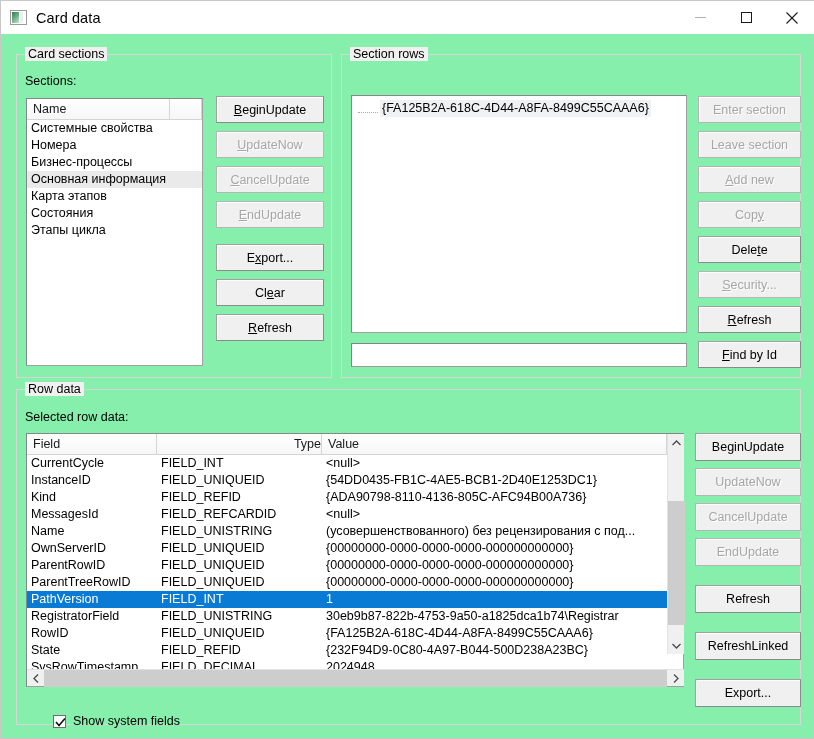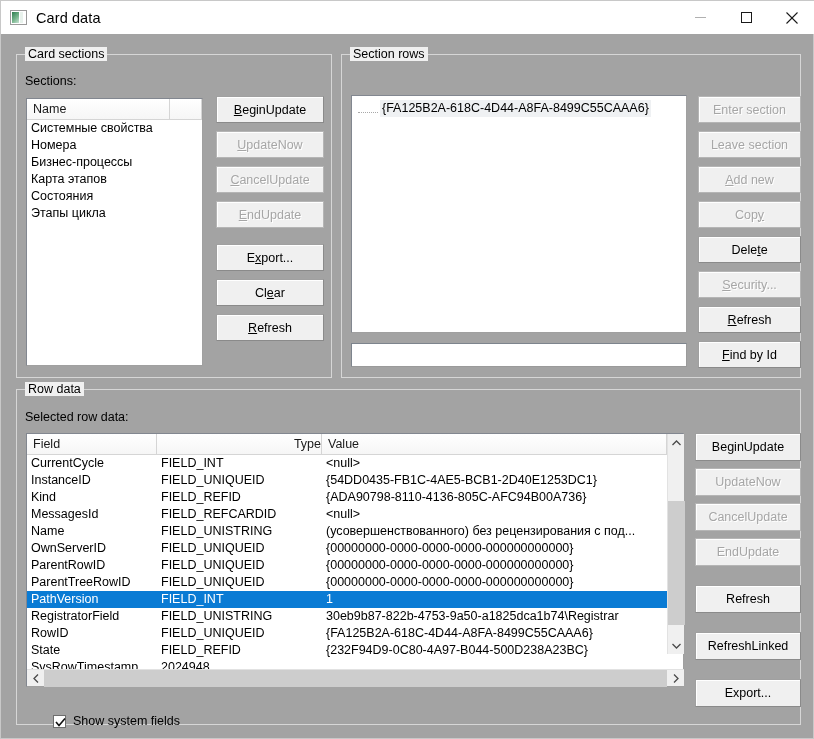--- a/index.html
+++ b/index.html
@@ -7,21 +7,21 @@
     margin: 0; padding: 0;
     width: 814px; height: 739px;
     overflow: hidden;
     font-family: "Liberation Sans", sans-serif;
     font-size: 12px;
     background: #ffffff;
   }
   .window {
     position: relative;
     width: 814px; height: 739px;
-    background: #a3a3a3;
+    background: #86efac;
     border: 1px solid #c8c8c8;
   }
   
   .titlebar {
     position: absolute; left: 0; top: 0; width: 814px; height: 33px;
     background: #ffffff;
     display: flex; align-items: center;
   }
   .app-icon {
     width: 17px; height: 15px; margin-left: 9px; margin-right: 9px;
@@ -198,20 +198,21 @@
 
   <div class="listbox" style="left:25px; top:97px; width:177px; height:268px;">
     <div class="lv-header">
       <div class="col" style="width:143px;">Name</div>
       <div class="col" style="width:32px;"></div>
     </div>
     <div class="lv-rows" id="sections-rows">
         <div class="sections-row"><span>Системные свойства</span></div>
         <div class="sections-row"><span>Номера</span></div>
         <div class="sections-row"><span>Бизнес-процессы</span></div>
+        <div class="sections-row softsel"><span>Основная информация</span></div>
         <div class="sections-row"><span>Карта этапов</span></div>
         <div class="sections-row"><span>Состояния</span></div>
         <div class="sections-row"><span>Этапы цикла</span></div>
       </div>
   </div>
 
   <div id="cs-buttons">
       <div class="btn" style="left: 215px; top: 95px; width: 108px; height: 27px;"><u>B</u>eginUpdate</div>
       <div class="btn disabled" style="left: 215px; top: 130px; width: 108px; height: 27px;"><u>U</u>pdateNow</div>
       <div class="btn disabled" style="left: 215px; top: 165px; width: 108px; height: 27px;"><u>C</u>ancelUpdate</div>
@@ -315,20 +316,21 @@
           <div class="cell" style="width: 165px;">FIELD_UNIQUEID</div>
           <div class="cell" style="width: 345px;">{FA125B2A-618C-4D44-A8FA-8499C55CAAA6}</div>
         </div>
         <div class="lv-row">
           <div class="cell" style="width: 130px;">State</div>
           <div class="cell" style="width: 165px;">FIELD_REFID</div>
           <div class="cell" style="width: 345px;">{232F94D9-0C80-4A97-B044-500D238A23BC}</div>
         </div>
         <div class="lv-row">
           <div class="cell" style="width: 130px;">SysRowTimestamp</div>
+          <div class="cell" style="width: 165px;">FIELD_DECIMAL</div>
           <div class="cell" style="width: 345px;">2024948</div>
         </div>
       </div>
   </div>
 
   <div class="vscroll" style="left:666px; top:433px; height:220px;">
     <div class="arrow">
       <svg width="9" height="6" viewBox="0 0 9 6">
           <polyline points="0.5,5 4.5,1 8.5,5" fill="none" stroke="#4a4a4a" stroke-width="1.3"></polyline>
         </svg>

